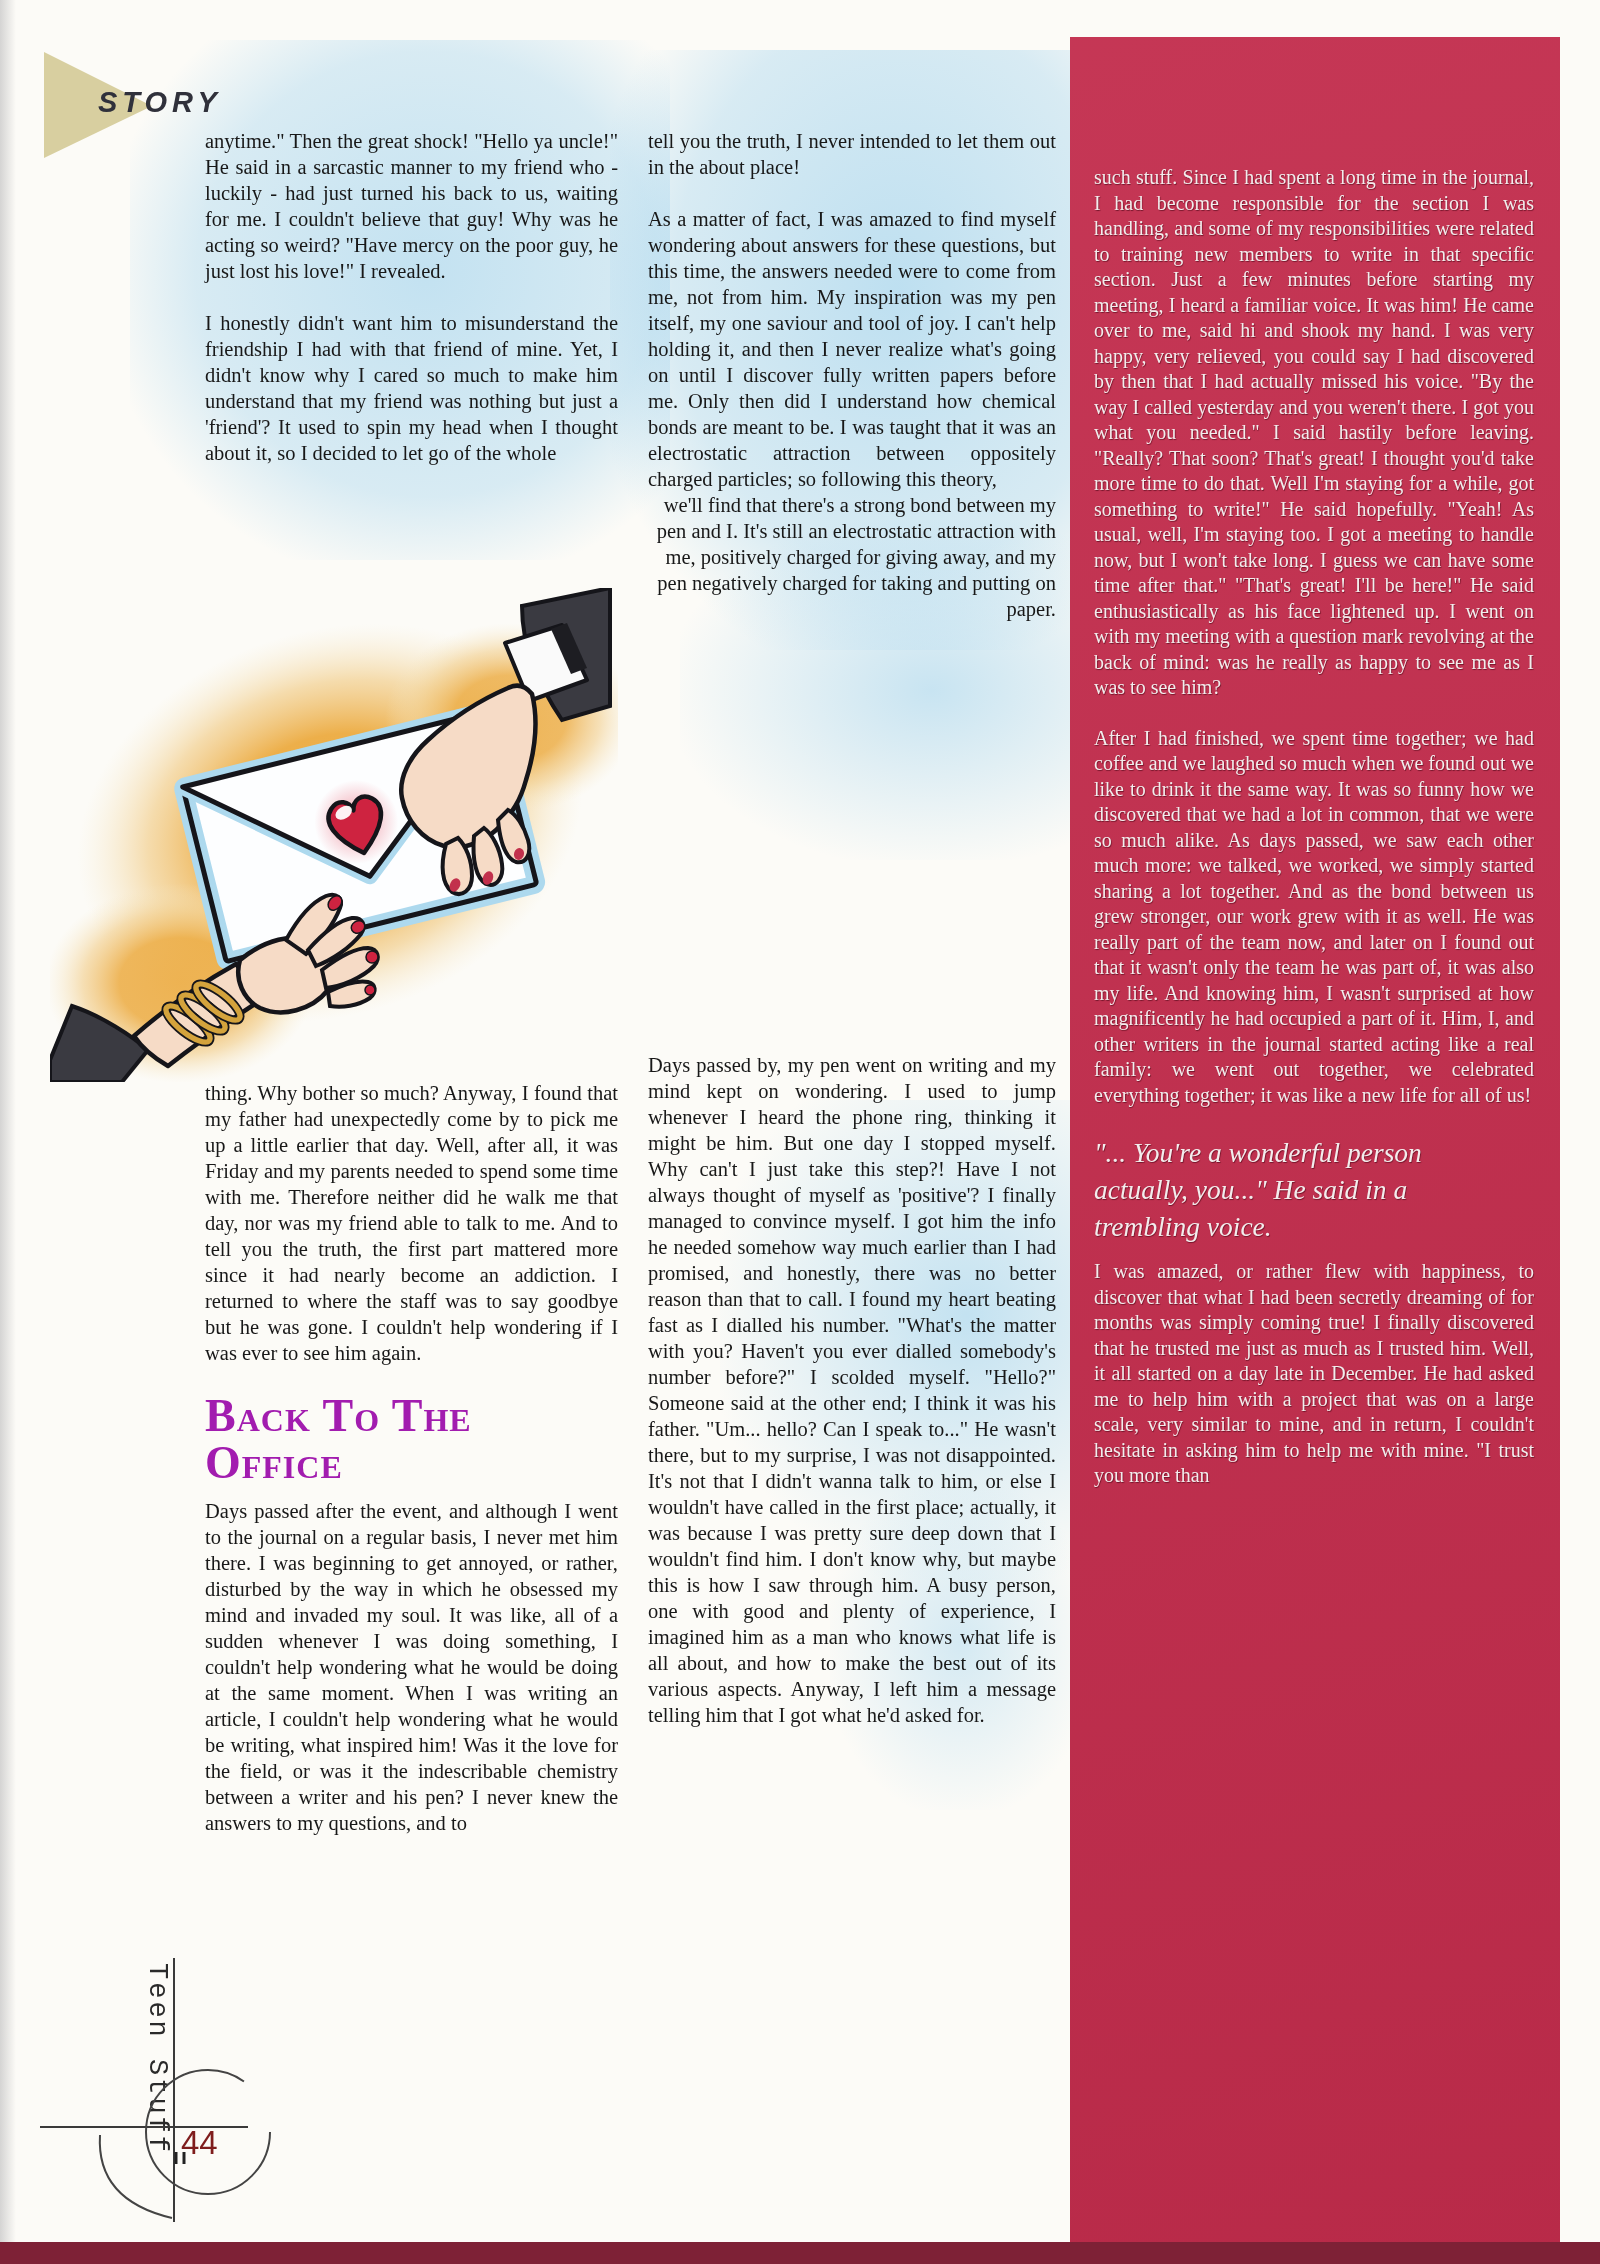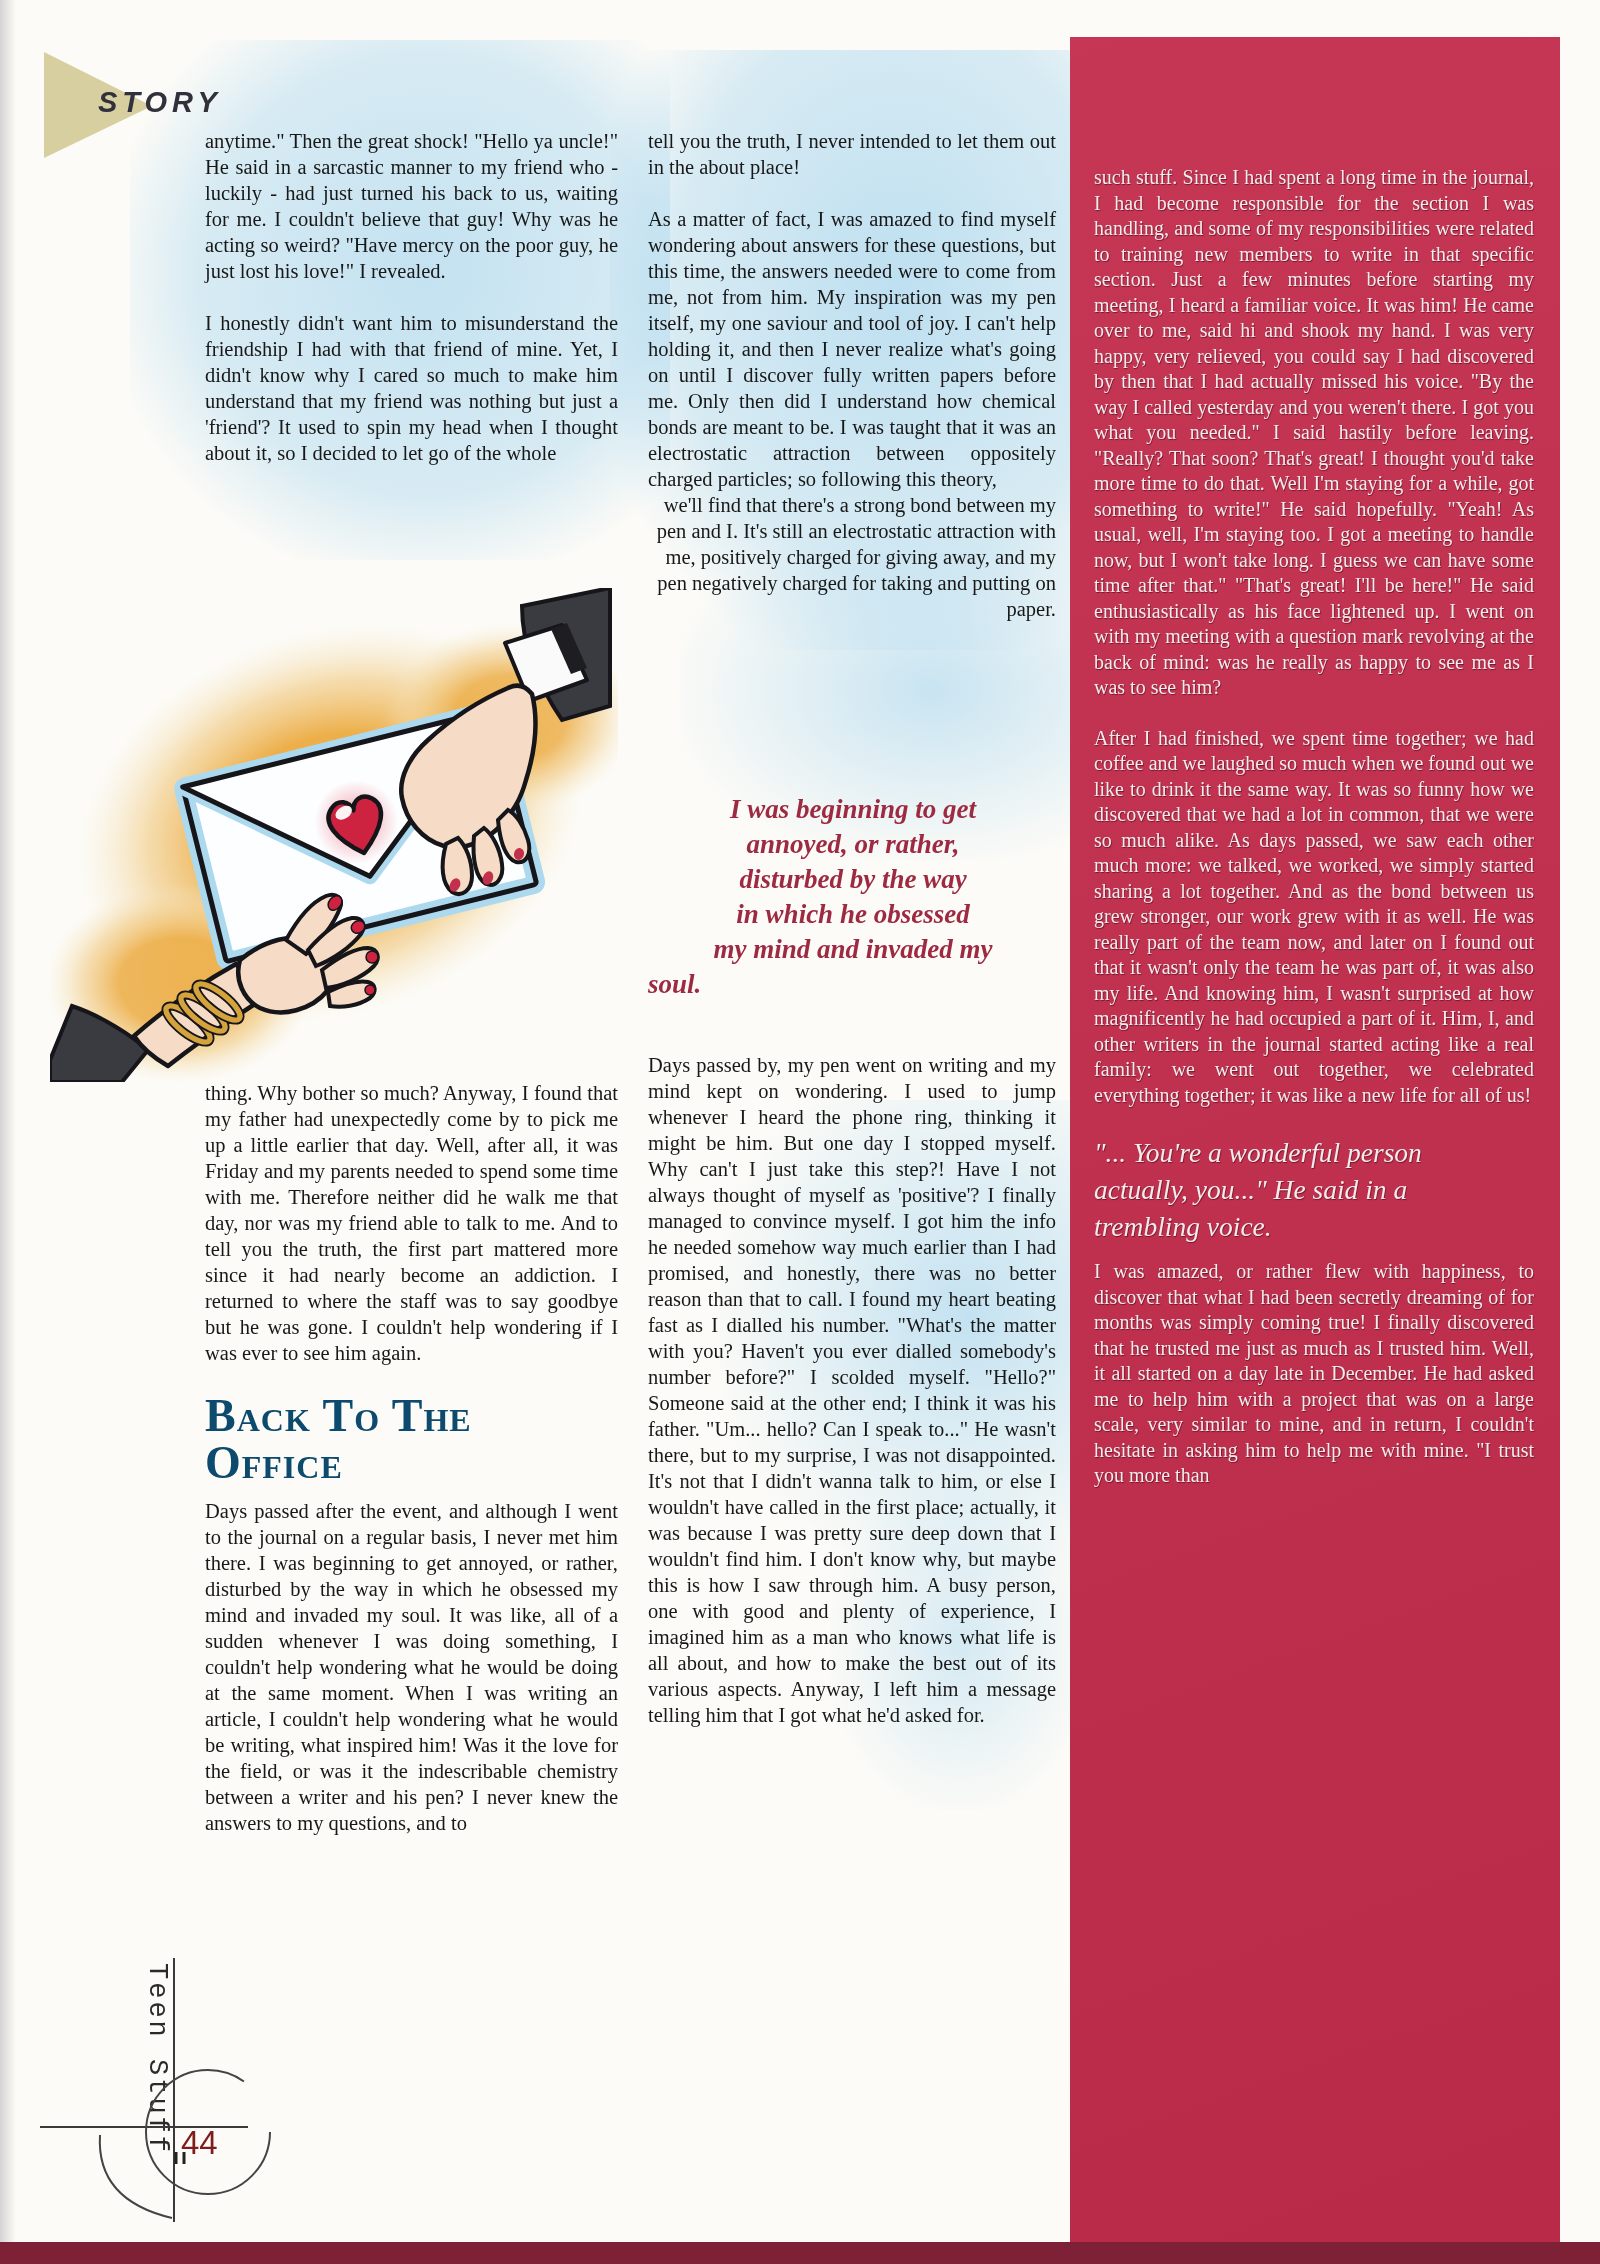--- a/index.html
+++ b/index.html
@@ -39,21 +39,21 @@
   
   .textblock { position:absolute; color:#181818; }
   .para { font-size:20.5px; line-height:26px; text-align:justify; margin:0 0 26px 0; }
   .col1-top    { left:205px; top:128px;  width:413px; }
   .col1-bottom { left:205px; top:1080px; width:413px; }
   .col2-top    { left:648px; top:128px;  width:408px; }
   .col2-main   { left:648px; top:1052px; width:408px; }
   .para.rightwrap { text-align:right; }
 
   .section-heading {
-    font-weight:bold; font-variant:small-caps; color:#0c4a6e;
+    font-weight:bold; font-variant:small-caps; color:#a21caf;
     font-size:46px; line-height:47px; letter-spacing:1px;
     margin:6px 0 12px 0; width:340px;
   }
 
   .pull-quote {
     position:absolute; left:648px; top:792px; width:410px;
     font-style:italic; font-weight:bold; font-size:27px; line-height:35px;
     color:#9e2a42;
   }
   .pull-quote .pq-line { text-align:center; }
@@ -190,28 +190,20 @@
     <h2 class="section-heading">Back To The Office</h2>
     <p class="para">Days passed after the event, and although I went to the journal on a regular basis, I never met him there. I was beginning to get annoyed, or rather, disturbed by the way in which he obsessed my mind and invaded my soul. It was like, all of a sudden whenever I was doing something, I couldn't help wondering what he would be doing at the same moment. When I was writing an article, I couldn't help wondering what he would be writing, what inspired him! Was it the love for the field, or was it the indescribable chemistry between a writer and his pen? I never knew the answers to my questions, and to</p>
   </div>
 
   <div class="textblock col2-top">
     <p class="para">tell you the truth, I never intended to let them out in the about place!</p>
     <p class="para" style="margin-bottom:0">As a matter of fact, I was amazed to find myself wondering about answers for these questions, but this time, the answers needed were to come from me, not from him. My inspiration was my pen itself, my one saviour and tool of joy. I can't help holding it, and then I never realize what's going on until I discover fully written papers before me. Only then did I understand how chemical bonds are meant to be. I was taught that it was an electrostatic attraction between oppositely charged particles; so following this theory,</p>
     <p class="para rightwrap">we'll find that there's a strong bond between my pen and I. It's still an electrostatic attraction with me, positively charged for giving away, and my pen negatively charged for taking and putting on paper.</p>
   </div>
 
-  <div class="pull-quote">
-    <div class="pq-line">I was beginning to get</div>
-    <div class="pq-line">annoyed, or rather,</div>
-    <div class="pq-line">disturbed by the way</div>
-    <div class="pq-line">in which he obsessed</div>
-    <div class="pq-line">my mind and invaded my</div>
-    <div class="pq-line">soul.</div>
-  </div>
 
   <div class="textblock col2-main">
     <p class="para">Days passed by, my pen went on writing and my mind kept on wondering. I used to jump whenever I heard the phone ring, thinking it might be him. But one day I stopped myself. Why can't I just take this step?! Have I not always thought of myself as 'positive'? I finally managed to convince myself. I got him the info he needed somehow way much earlier than I had promised, and honestly, there was no better reason than that to call. I found my heart beating fast as I dialled his number. "What's the matter with you? Haven't you ever dialled somebody's number before?" I scolded myself. "Hello?" Someone said at the other end; I think it was his father. "Um... hello? Can I speak to..." He wasn't there, but to my surprise, I was not disappointed. It's not that I didn't wanna talk to him, or else I wouldn't have called in the first place; actually, it was because I was pretty sure deep down that I wouldn't find him. I don't know why, but maybe this is how I saw through him. A busy person, one with good and plenty of experience, I imagined him as a man who knows what life is all about, and how to make the best out of its various aspects. Anyway, I left him a message telling him that I got what he'd asked for.</p>
   </div>
 
   <div class="red-block">
     <div class="red-text">
       <p class="para">such stuff. Since I had spent a long time in the journal, I had become responsible for the section I was handling, and some of my responsibilities were related to training new members to write in that specific section. Just a few minutes before starting my meeting, I heard a familiar voice. It was him! He came over to me, said hi and shook my hand. I was very happy, very relieved, you could say I had discovered by then that I had actually missed his voice. "By the way I called yesterday and you weren't there. I got you what you needed." I said hastily before leaving. "Really? That soon? That's great! I thought you'd take more time to do that. Well I'm staying for a while, got something to write!" He said hopefully. "Yeah! As usual, well, I'm staying too. I got a meeting to handle now, but I won't take long. I guess we can have some time after that." "That's great! I'll be here!" He said enthusiastically as his face lightened up. I went on with my meeting with a question mark revolving at the back of mind: was he really as happy to see me as I was to see him?</p>
       <p class="para">After I had finished, we spent time together; we had coffee and we laughed so much when we found out we like to drink it the same way. It was so funny how we discovered that we had a lot in common, that we were so much alike. As days passed, we saw each other much more: we talked, we worked, we simply started sharing a lot together. And as the bond between us grew stronger, our work grew with it as well. He was really part of the team now, and later on I found out that it wasn't only the team he was part of, it was also my life. And knowing him, I wasn't surprised at how magnificently he had occupied a part of it. Him, I, and other writers in the journal started acting like a real family: we went out together, we celebrated everything together; it was like a new life for all of us!</p>
       <div class="red-quote">

